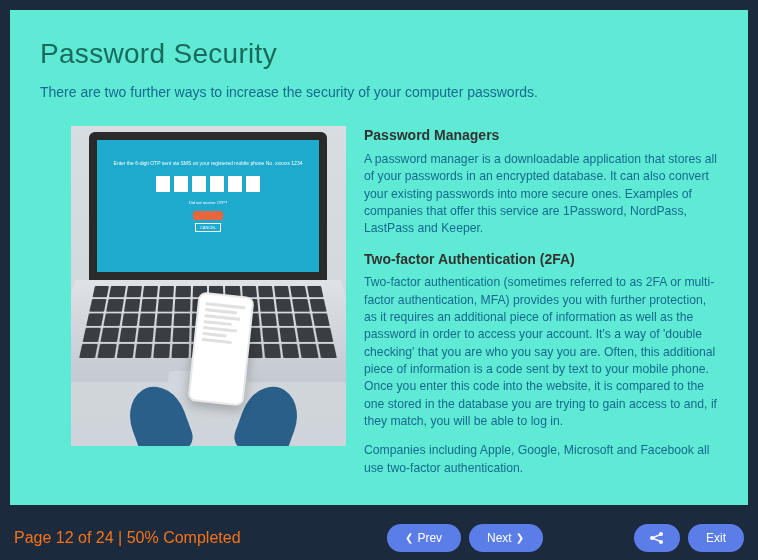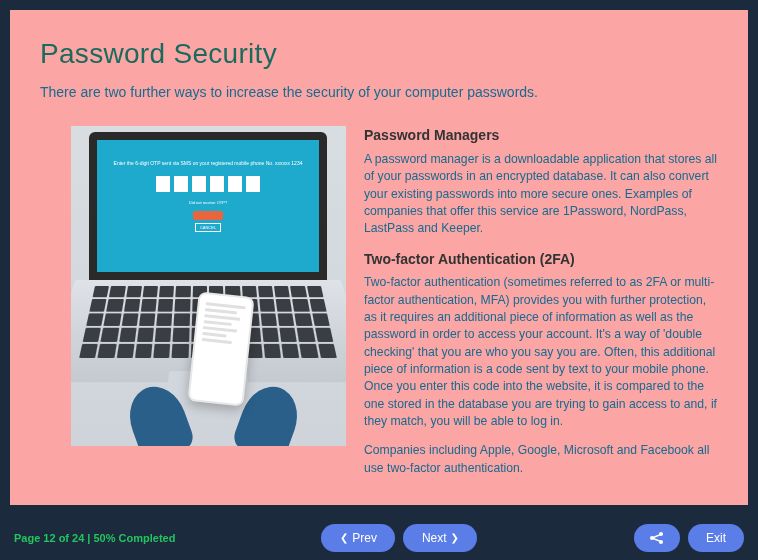--- a/index.html
+++ b/index.html
@@ -4,21 +4,21 @@
 <style>
   * { box-sizing: border-box; margin: 0; padding: 0; }
   body {
     width: 758px;
     height: 560px;
     background: #1b2a3d;
     font-family: -apple-system, BlinkMacSystemFont, "Segoe UI", Arial, sans-serif;
     overflow: hidden;
   }
   .content-panel {
-    background: #fca5a5;
+    background: #5eead4;
     margin: 10px;
     height: 495px;
     padding: 28px 30px 20px 30px;
     overflow: hidden;
   }
   .page-title {
     font-size: 28px;
     font-weight: 400;
     color: #1a6b5e;
     margin-bottom: 14px;
@@ -190,24 +190,23 @@
     margin-bottom: 12px;
   }
   .footer-bar {
     height: 45px;
     display: flex;
     align-items: center;
     padding: 0 14px;
     gap: 8px;
   }
   .page-status {
-    color: #22c55e;
-    font-size: 11px;
+    color: #f97316;
+    font-size: 16px;
     flex: 0 0 auto;
-    font-weight: bold;
   }
   .footer-spacer-left {
     flex: 0 0 130px;
   }
   .btn {
     border: none;
     border-radius: 16px;
     height: 28px;
     font-size: 12px;
     color: #fff;

